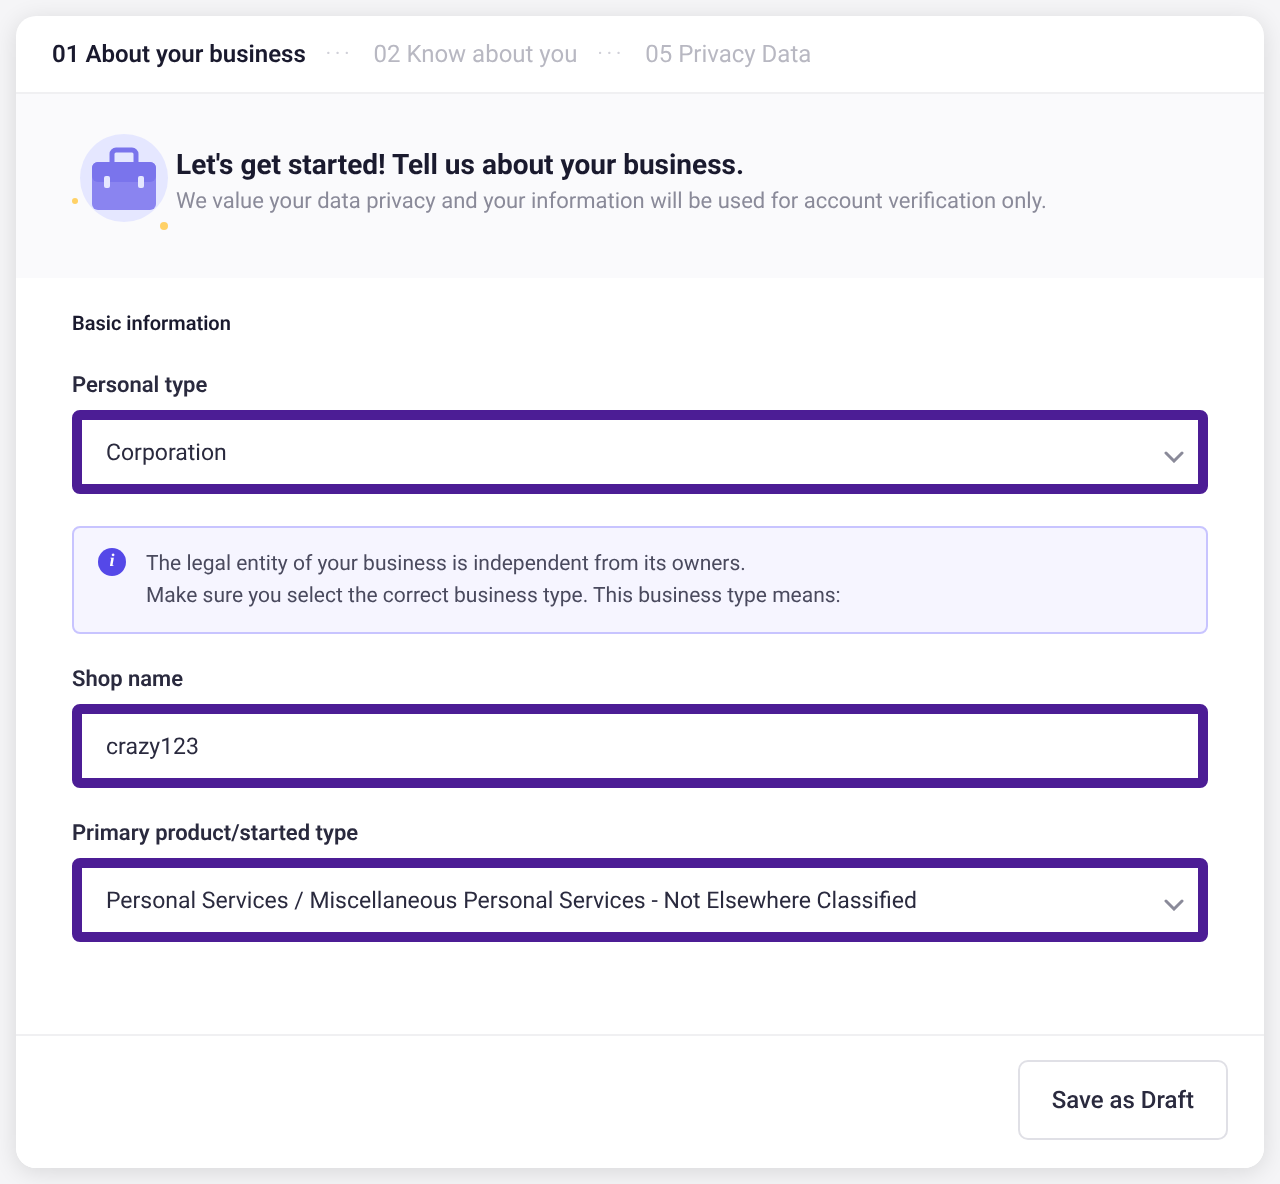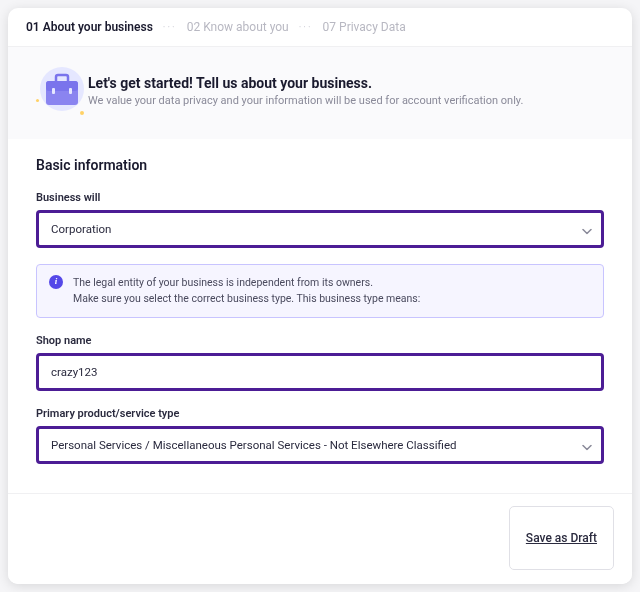--- a/index.html
+++ b/index.html
@@ -10,54 +10,54 @@
 .stepper .dots { color: #d0d0d8; letter-spacing: 2px; font-size: 10px; }
 .hero { display: flex; align-items: center; padding: 18px 28px 22px; background: #fafafc; }
 .hero-icon { width: 52px; height: 52px; position: relative; }
 .hero-icon .blob { width: 44px; height: 44px; background: #e5e7ff; border-radius: 50%; position: absolute; top: 2px; left: 4px; }
 .hero-icon svg { position: absolute; top: 8px; left: 6px; }
 .hero-icon .spark1 { position: absolute; bottom: 2px; right: 4px; width: 4px; height: 4px; background: #ffd166; border-radius: 50%; }
 .hero-icon .spark2 { position: absolute; top: 34px; left: 0; width: 3px; height: 3px; background: #ffd166; border-radius: 50%; }
 .hero-text h2 { font-size: 14px; font-weight: 700; color: #1a1a2e; margin-bottom: 3px; }
 .hero-text p { font-size: 11px; color: #8a8a99; }
 .content { padding: 18px 28px 14px; overflow-y: auto; flex: 1; }
-.section-title { font-size: 14px; font-weight: 600; color: #1a1a2e; margin-bottom: 18px; }
+.section-title { font-size: 10px; font-weight: 600; color: #1a1a2e; margin-bottom: 18px; }
 .field { margin-bottom: 16px; }
 .field-label { font-size: 11px; font-weight: 600; color: #2a2a3e; margin-bottom: 6px; display: block; }
 .field-help { font-size: 10.5px; color: #8a8a99; line-height: 1.45; margin-bottom: 8px; }
-.select, .input { width: 100%; padding: 9px 12px; border: 3px solid #4c1d95; border-radius: 4px; font-size: 11.5px; color: #2a2a3e; background: #fff; font-family: inherit; }
+.select, .input { width: 100%; padding: 9px 12px; border: 5px solid #4c1d95; border-radius: 4px; font-size: 11.5px; color: #2a2a3e; background: #fff; font-family: inherit; }
 .select { appearance: none; background-image: none; position: relative; }
 .select-wrap { position: relative; }
 .select-wrap .chev { position: absolute; right: 12px; top: 50%; transform: translateY(-50%); pointer-events: none; color: #8a8a99; }
 .input::placeholder { color: #b8b8c2; }
 .alert { display: flex; gap: 10px; padding: 10px 12px; border: 1px solid #c8c4ff; background: #f6f5ff; border-radius: 4px; font-size: 10.5px; color: #4a4a5e; line-height: 1.5; margin-bottom: 16px; }
 .alert-icon { width: 14px; height: 14px; background: #5548e8; border-radius: 50%; color: #fff; font-size: 9px; font-weight: 700; display: flex; align-items: center; justify-content: center; flex-shrink: 0; font-style: italic; font-family: Georgia, serif; }
 .footer { display: flex; justify-content: flex-end; gap: 10px; padding: 12px 18px 14px; border-top: 1px solid #f0f0f2; background: #fff; }
-.btn { padding: 24px 16px; font-size: 12px; border-radius: 5px; cursor: pointer; font-family: inherit; font-weight: 500; text-decoration: underline; }
+.btn { padding: 12px 16px; font-size: 12px; border-radius: 5px; cursor: pointer; font-family: inherit; font-weight: 500; }
 .btn-secondary { background: #fff; border: 1px solid #e0e0e6; color: #2a2a3e; }
 .btn-primary { background: #5548e8; border: 1px solid #5548e8; color: #fff; font-weight: 600; }
 </style>
 </head>
 <body>
 
 <div class="window">
 
   <div class="stepper">
     <span class="step active">
       <span>01</span>
       <span>About your business</span>
     </span>
     <span class="dots">···</span>
     <span class="step">
       <span>02</span>
       <span>Know about you</span>
     </span>
     <span class="dots">···</span>
     <span class="step">
-      <span>07</span>
+      <span>05</span>
       <span>Privacy Data</span>
     </span>
   </div>
 
   <div class="hero">
     <div class="hero-icon">
       <div class="blob"></div>
       <svg width="40" height="36" viewBox="0 0 40 36">
         <rect x="14" y="2" width="12" height="8" rx="2" fill="none" stroke="#7a74ec" stroke-width="2.5"></rect>
         <rect x="4" y="8" width="32" height="24" rx="3" fill="#8a84f0"></rect>
@@ -71,21 +71,21 @@
     <div class="hero-text">
       <h2>Let's get started! Tell us about your business.</h2>
       <p>We value your data privacy and your information will be used for account verification only.</p>
     </div>
   </div>
 
   <div class="content">
     <div class="section-title">Basic information</div>
 
     <div class="field">
-      <label class="field-label">Business will</label>
+      <label class="field-label">Personal type</label>
       <div class="select-wrap">
         <select class="select">
           <option>Corporation</option>
         </select>
         <span class="chev">
           <svg width="10" height="6" viewBox="0 0 10 6">
               <path d="M1 1l4 4 4-4" stroke="currentColor" stroke-width="1.5" fill="none" stroke-linecap="round"></path>
             </svg>
         </span>
       </div>
@@ -98,21 +98,21 @@
         <div>Make sure you select the correct business type. This business type means:</div>
       </div>
     </div>
 
     <div class="field">
       <label class="field-label">Shop name</label>
       <input class="input" type="text" value="crazy123" style="">
     </div>
 
     <div class="field">
-      <label class="field-label">Primary product/service type</label>
+      <label class="field-label">Primary product/started type</label>
       <div class="select-wrap">
         <select class="select">
           <option>Personal Services / Miscellaneous Personal Services - Not Elsewhere Classified</option>
         </select>
         <span class="chev">
           <svg width="10" height="6" viewBox="0 0 10 6">
               <path d="M1 1l4 4 4-4" stroke="currentColor" stroke-width="1.5" fill="none" stroke-linecap="round"></path>
             </svg>
         </span>
       </div>

